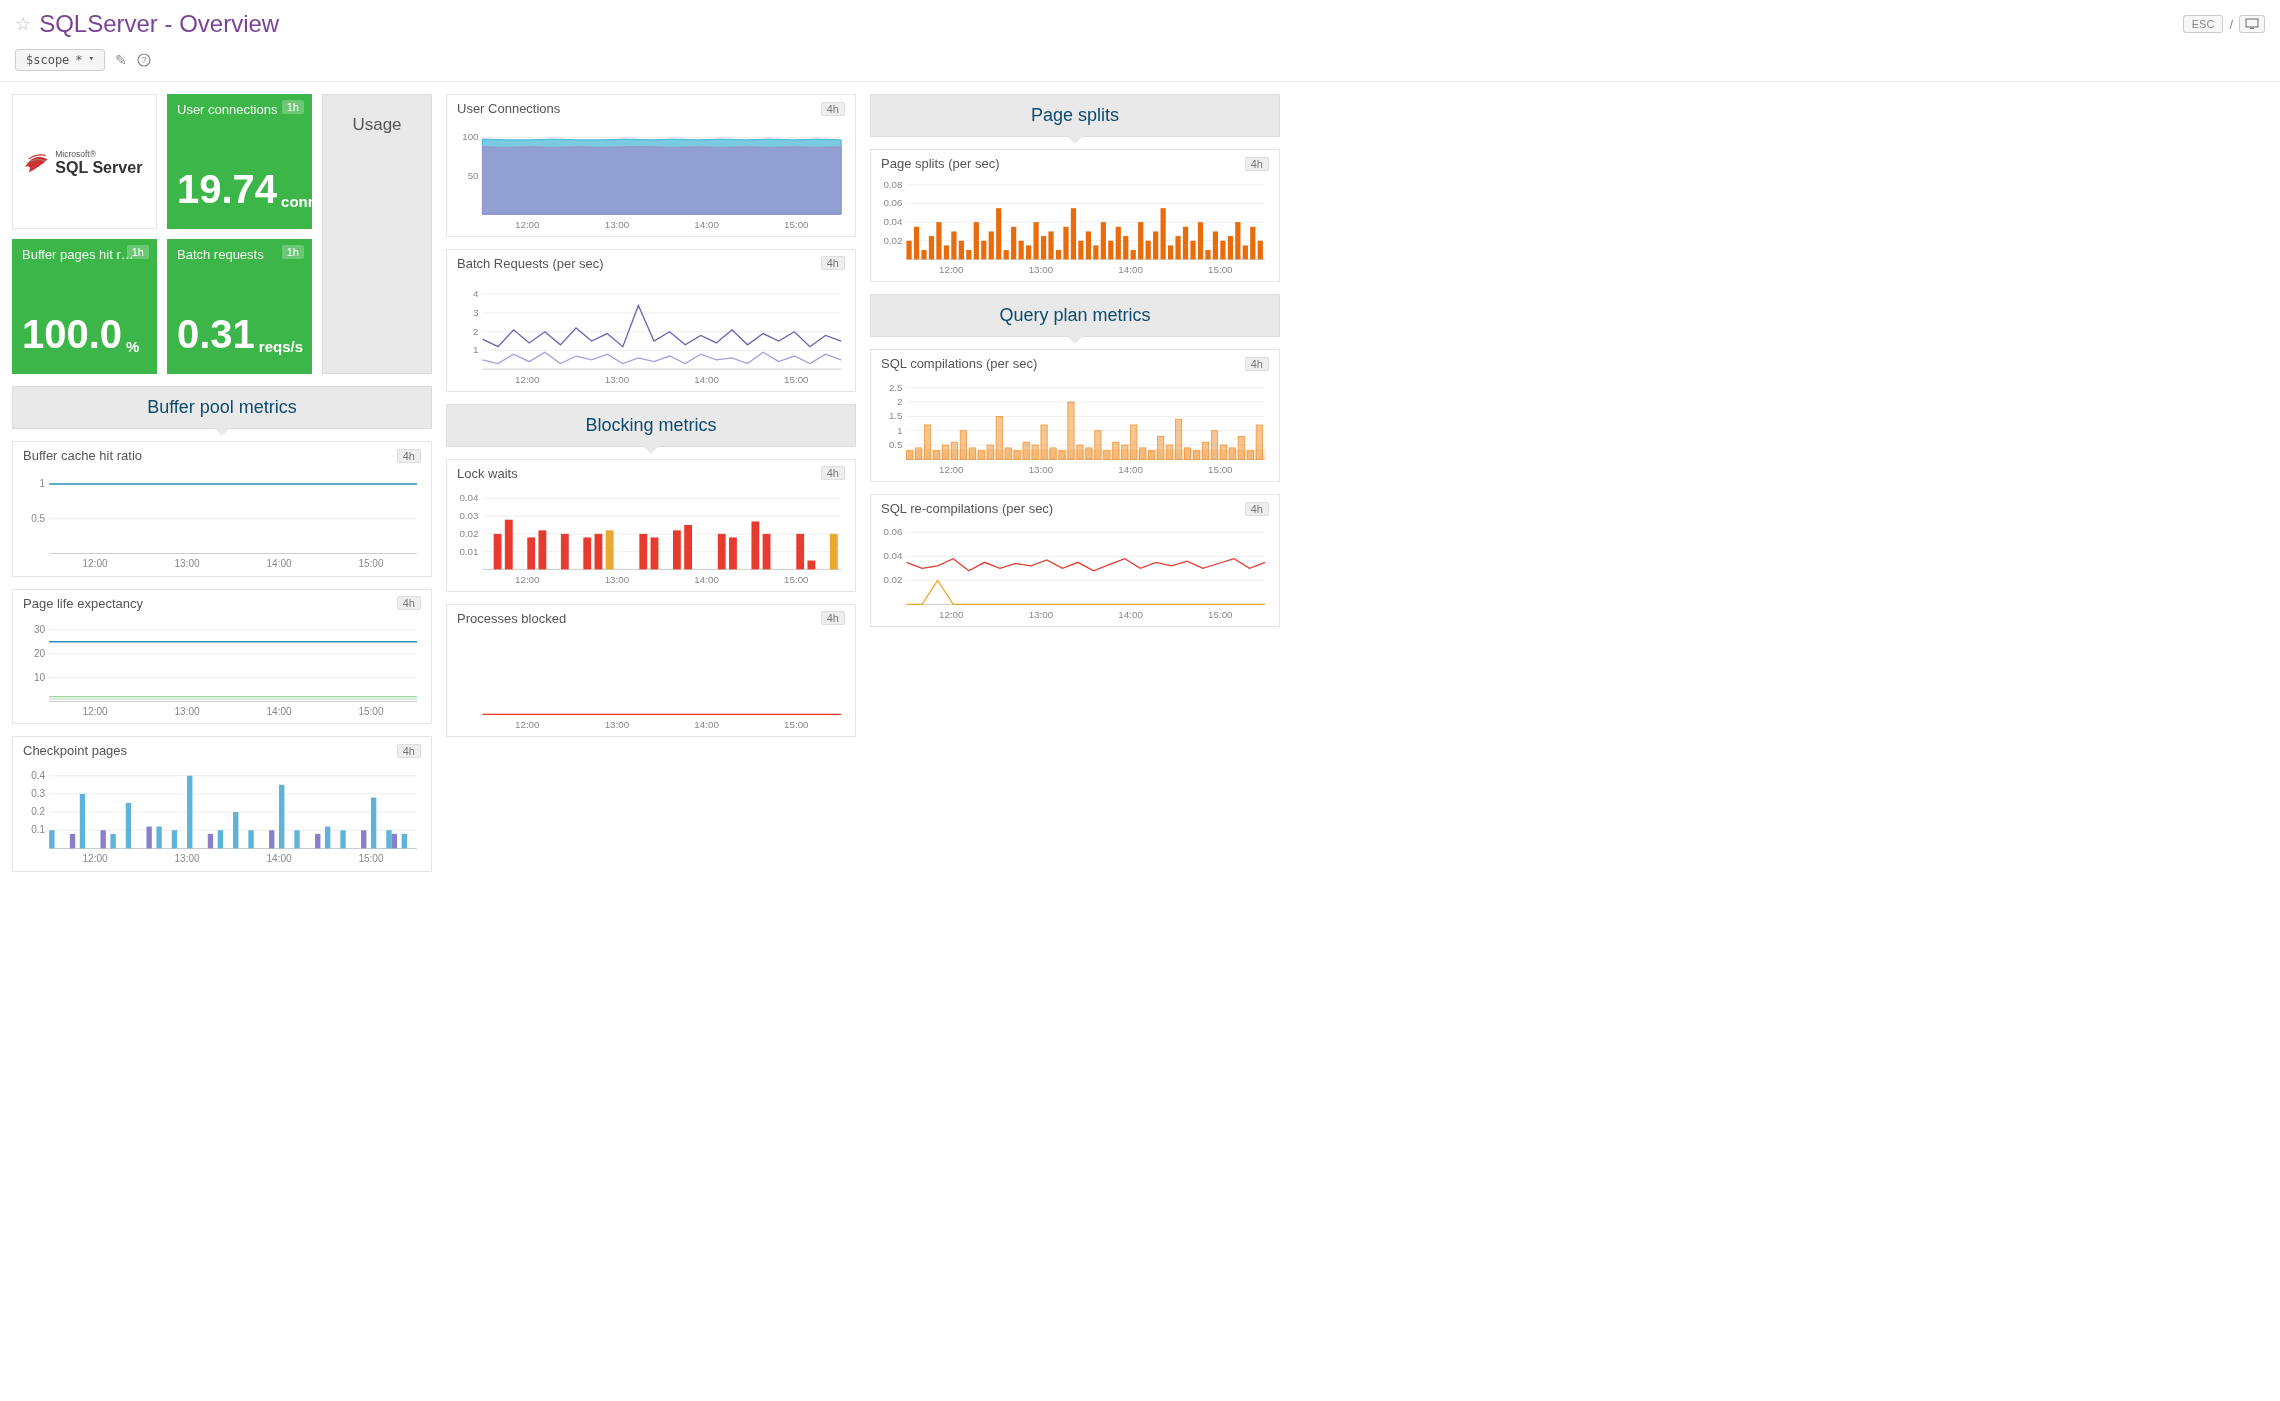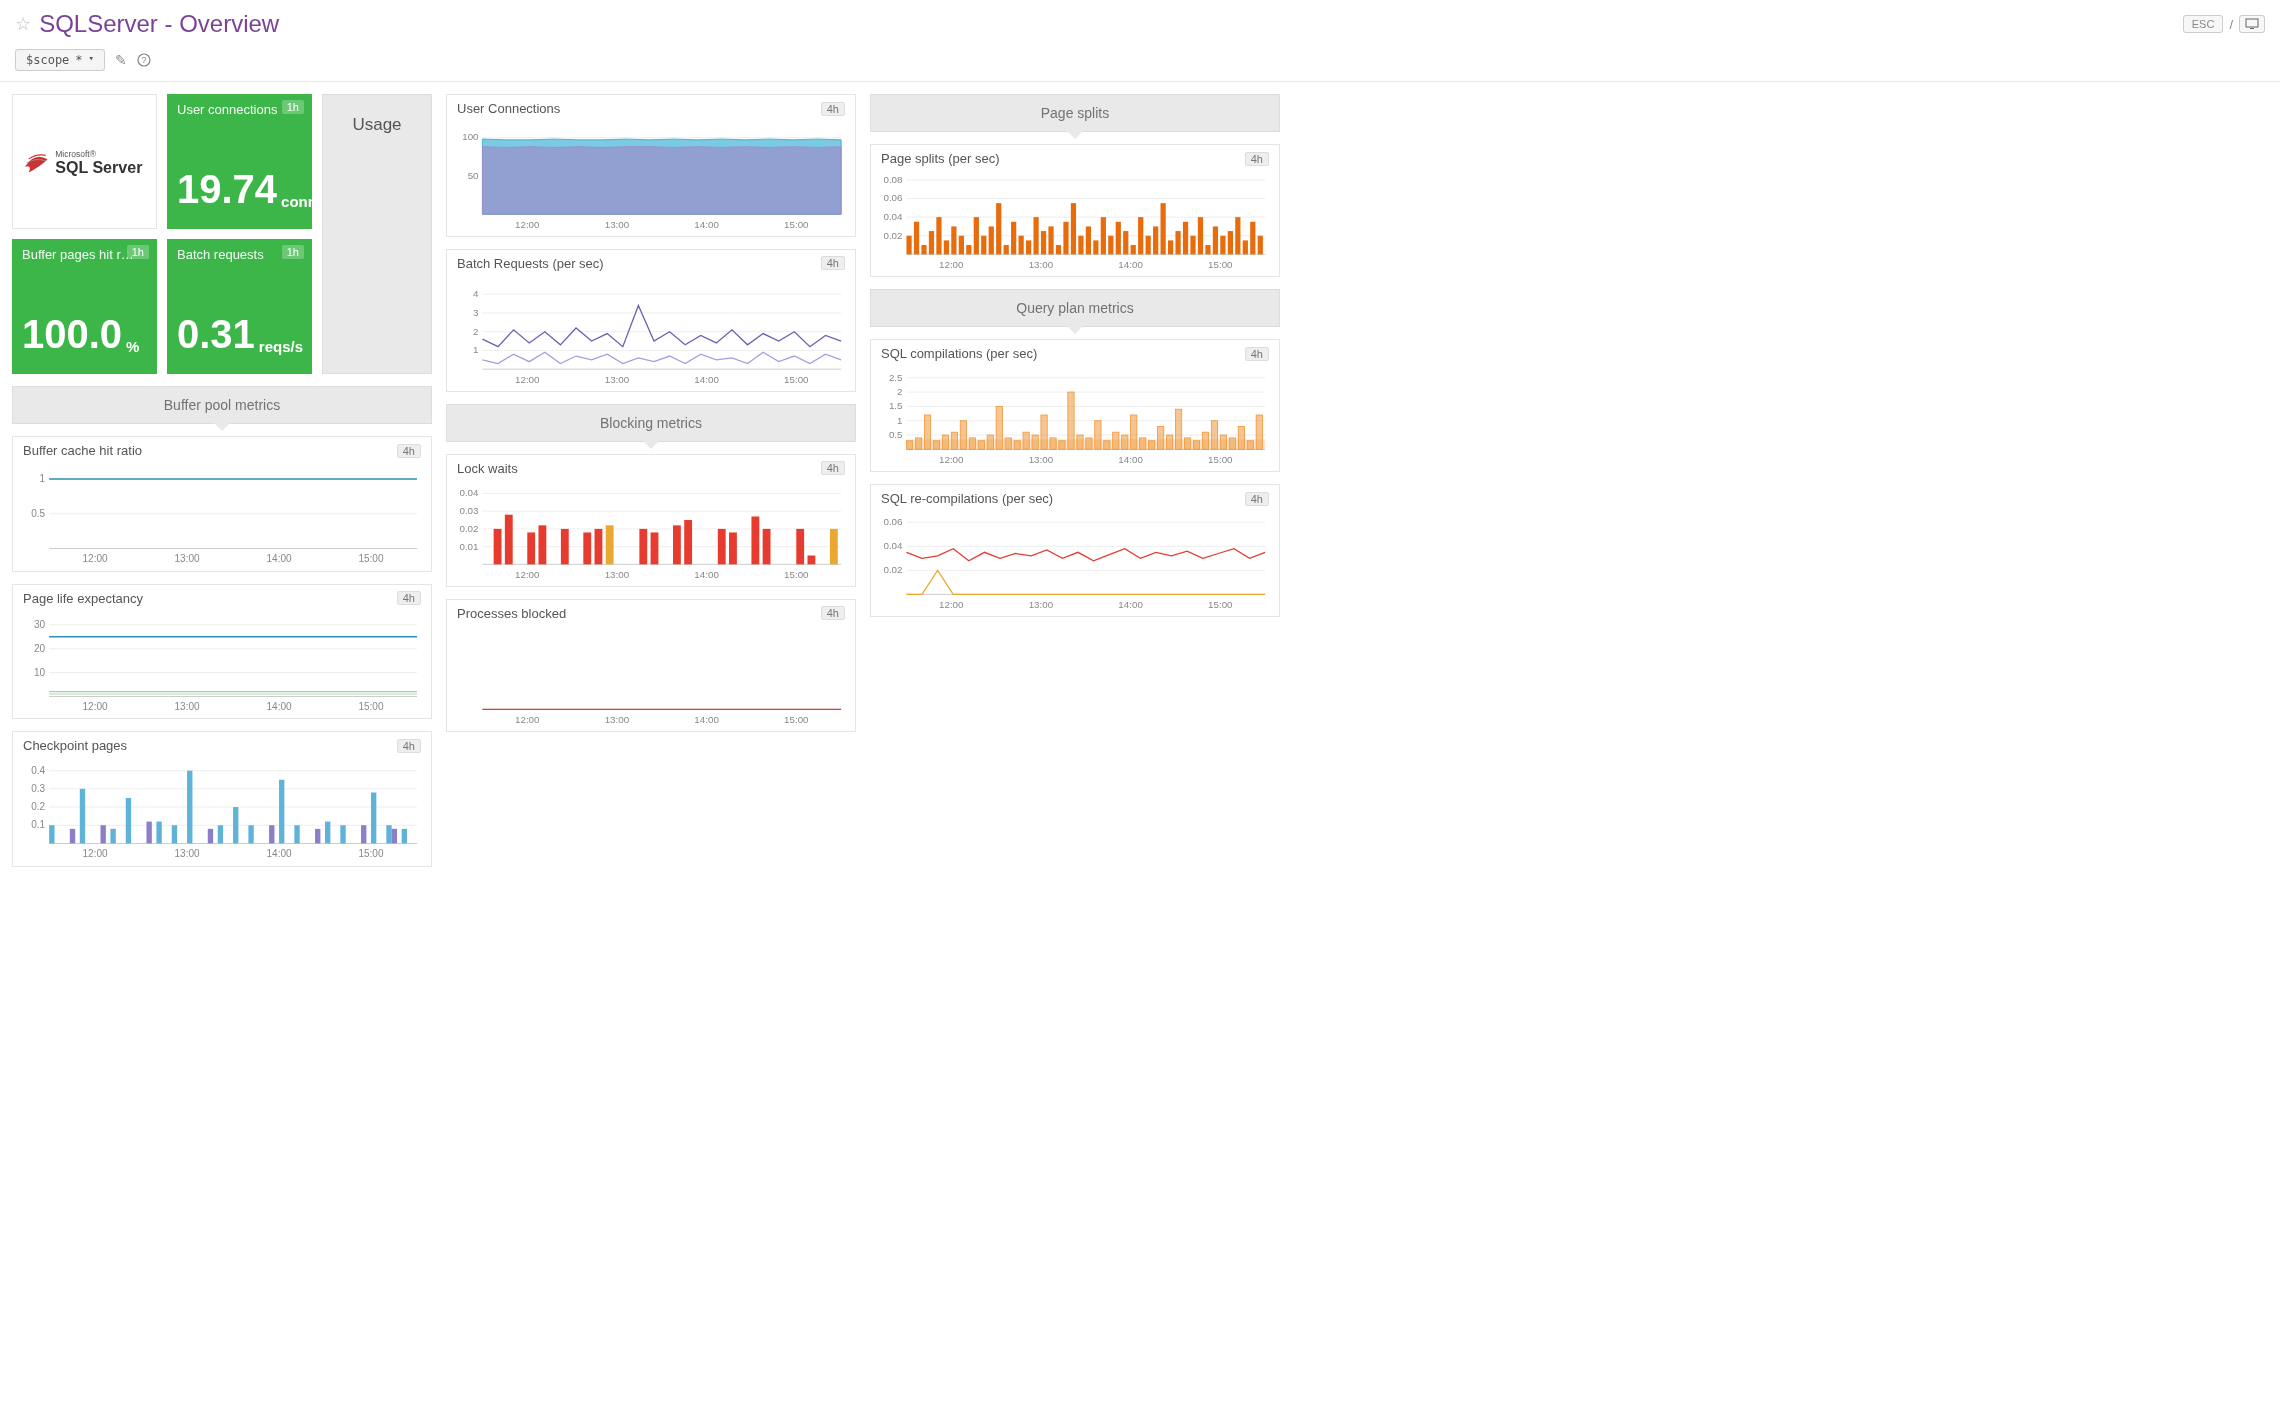--- a/index.html
+++ b/index.html
@@ -101,25 +101,25 @@
   align-items: flex-start;
   justify-content: center;
   padding-top: 20px;
   font-size: 17px;
   border: 1px solid #ddd;
   position: relative;
 }
 .section-tile.full { min-height: 280px; }
 .section-row {
   background: #e9e9e9;
-  color: #737373;
+  color: #0c4a6e;
   border: 1px solid #ddd;
   text-align: center;
   padding: 10px;
-  font-size: 14px;
+  font-size: 18px;
   position: relative;
 }
 .section-row::after, .section-tile::after {
   content:"";
   position:absolute;
   bottom:-8px; left:50%;
   margin-left:-8px;
   border-left:8px solid transparent;
   border-right:8px solid transparent;
   border-top:8px solid #e9e9e9;

